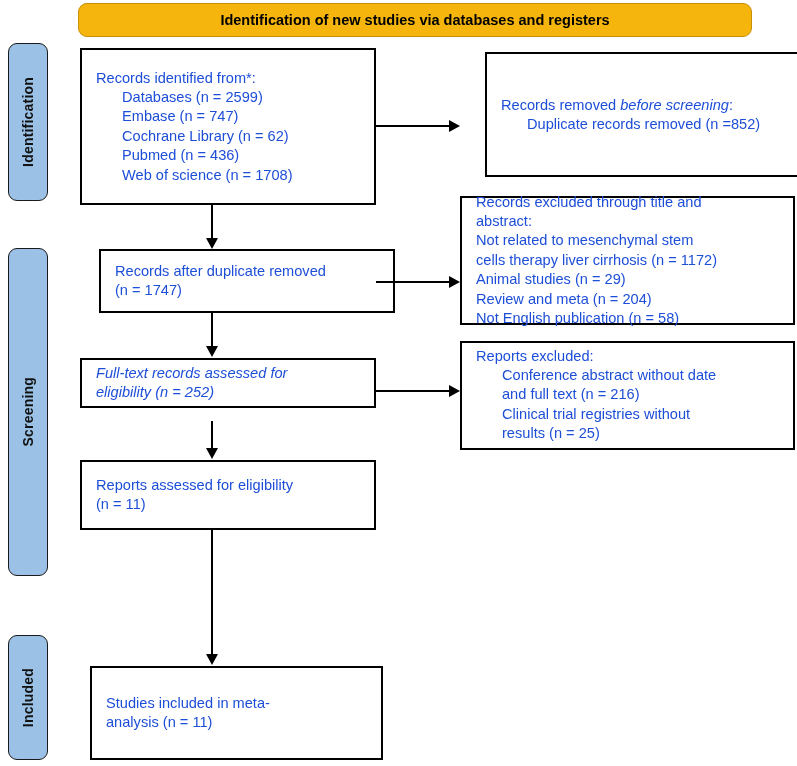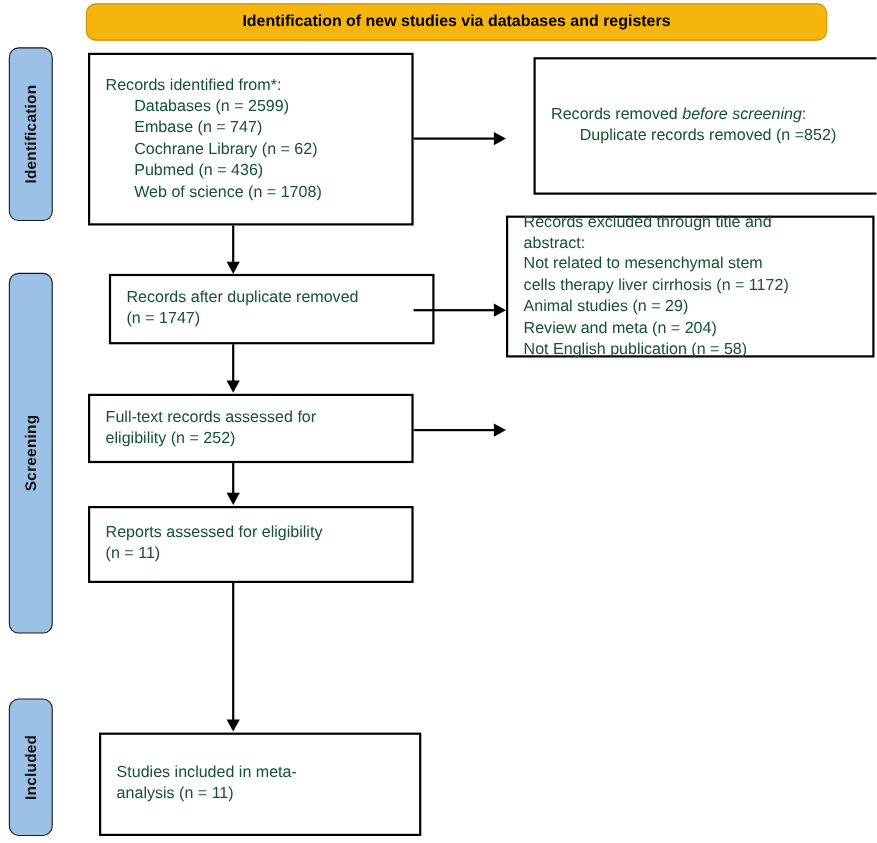--- a/index.html
+++ b/index.html
@@ -79,30 +79,30 @@
   .box-inner {
     position: absolute;
     left: 14px;
     right: 8px;
     top: 50%;
     transform: translateY(-50%);
   }
   .box-line {
     font-size: 14.6px;
     line-height: 19.4px;
-    color: #14532d;
+    color: #1d4ed8;
     white-space: pre-wrap;
   }
   .indent1 { padding-left: 26px; }
   .italic  { font-style: italic; }
 
   
   #box-identified        { left: 80px;  top: 48px;  width: 296px; height: 157px; }
   #box-after-duplicate   { left: 80px;  top: 249px; width: 296px; height: 64px; margin-left: 19px;  }
-  #box-fulltext          { left: 80px;  top: 358px; width: 296px; height: 63px;  }
+  #box-fulltext          { left: 80px;  top: 358px; width: 296px; height: 50px; font-style: italic;  }
   #box-reports-eligible  { left: 80px;  top: 460px; width: 296px; height: 70px; padding-left: 46px;  }
   #box-included          { left: 90px;  top: 666px; width: 293px; height: 94px;  }
 
   
   #box-removed           { left: 460px; top: 52px;  width: 335px; height: 125px; margin-left: 25px; }
   #box-excluded-title    { left: 460px; top: 196px; width: 335px; height: 129px; }
   #box-reports-excluded  { left: 460px; top: 341px; width: 335px; height: 109px; }
 
   #box-identified .box-inner,
   #box-removed .box-inner,
@@ -189,20 +189,29 @@
     </div>
   </div>
 
   <div class="box" id="box-fulltext">
     <div class="box-inner">
       <div class="box-line">Full-text records assessed for</div>
       <div class="box-line">eligibility (n = 252)</div>
     </div>
   </div>
 
+  <div class="box" id="box-reports-excluded">
+    <div class="box-inner">
+      <div class="box-line">Reports excluded:</div>
+      <div class="box-line indent1">Conference abstract without date</div>
+      <div class="box-line indent1">and full text (n = 216)</div>
+      <div class="box-line indent1">Clinical trial registries without</div>
+      <div class="box-line indent1">results (n = 25)</div>
+    </div>
+  </div>
 
   <div class="box" id="box-reports-eligible">
     <div class="box-inner">
       <div class="box-line">Reports assessed for eligibility</div>
       <div class="box-line">(n = 11)</div>
     </div>
   </div>
 
   <div class="box" id="box-included">
     <div class="box-inner">

